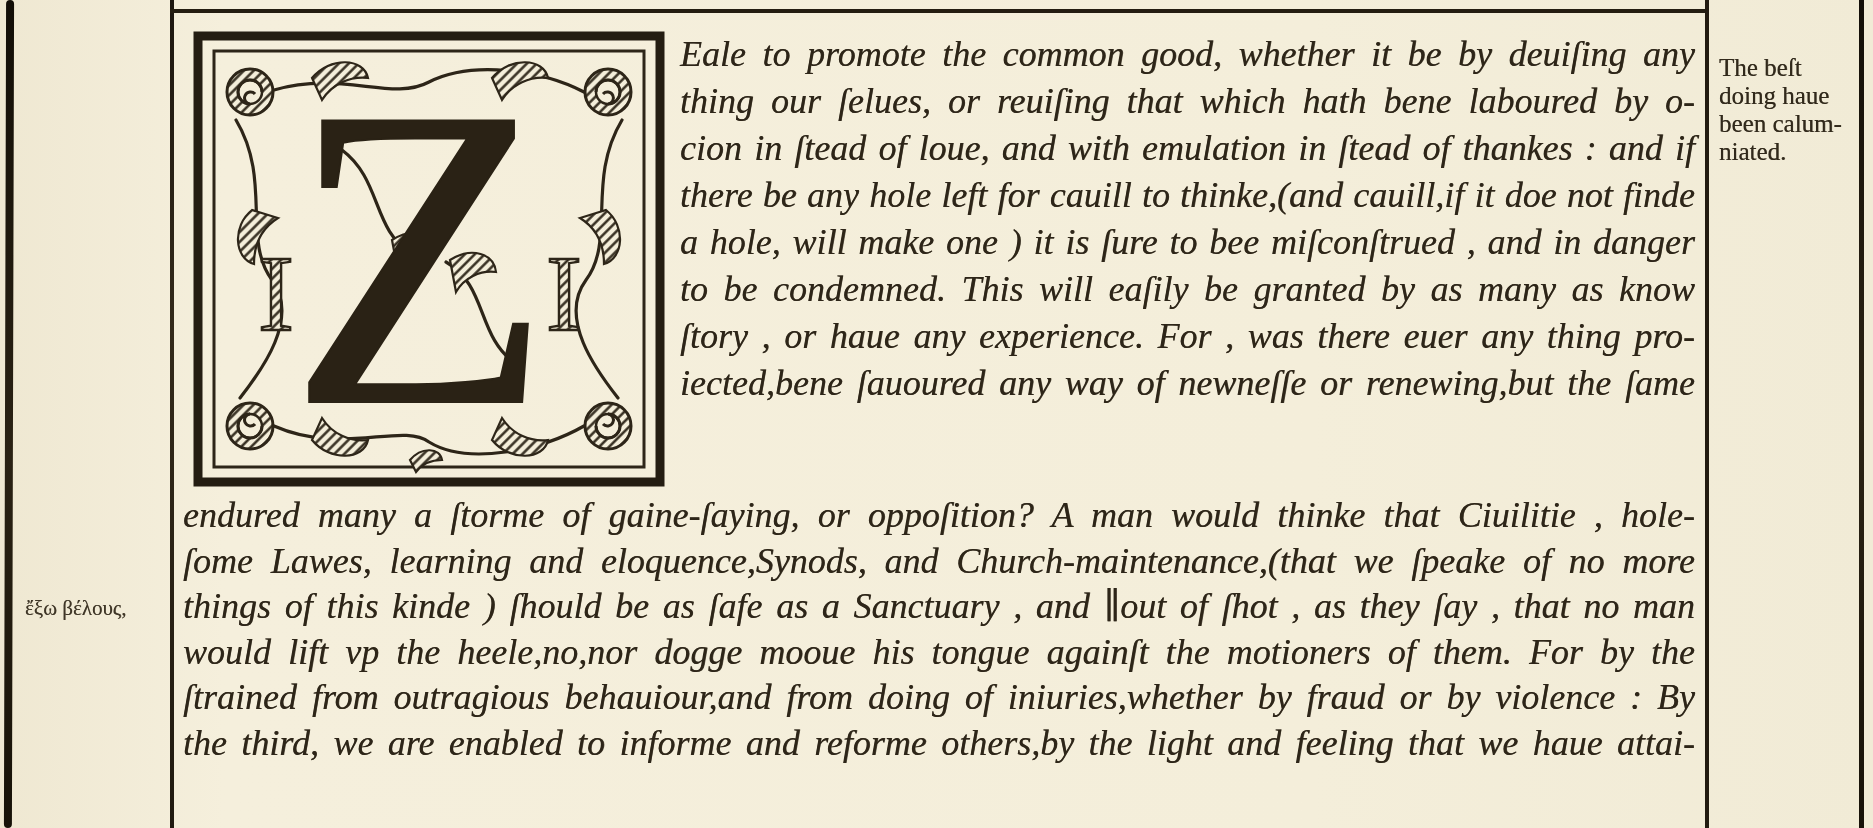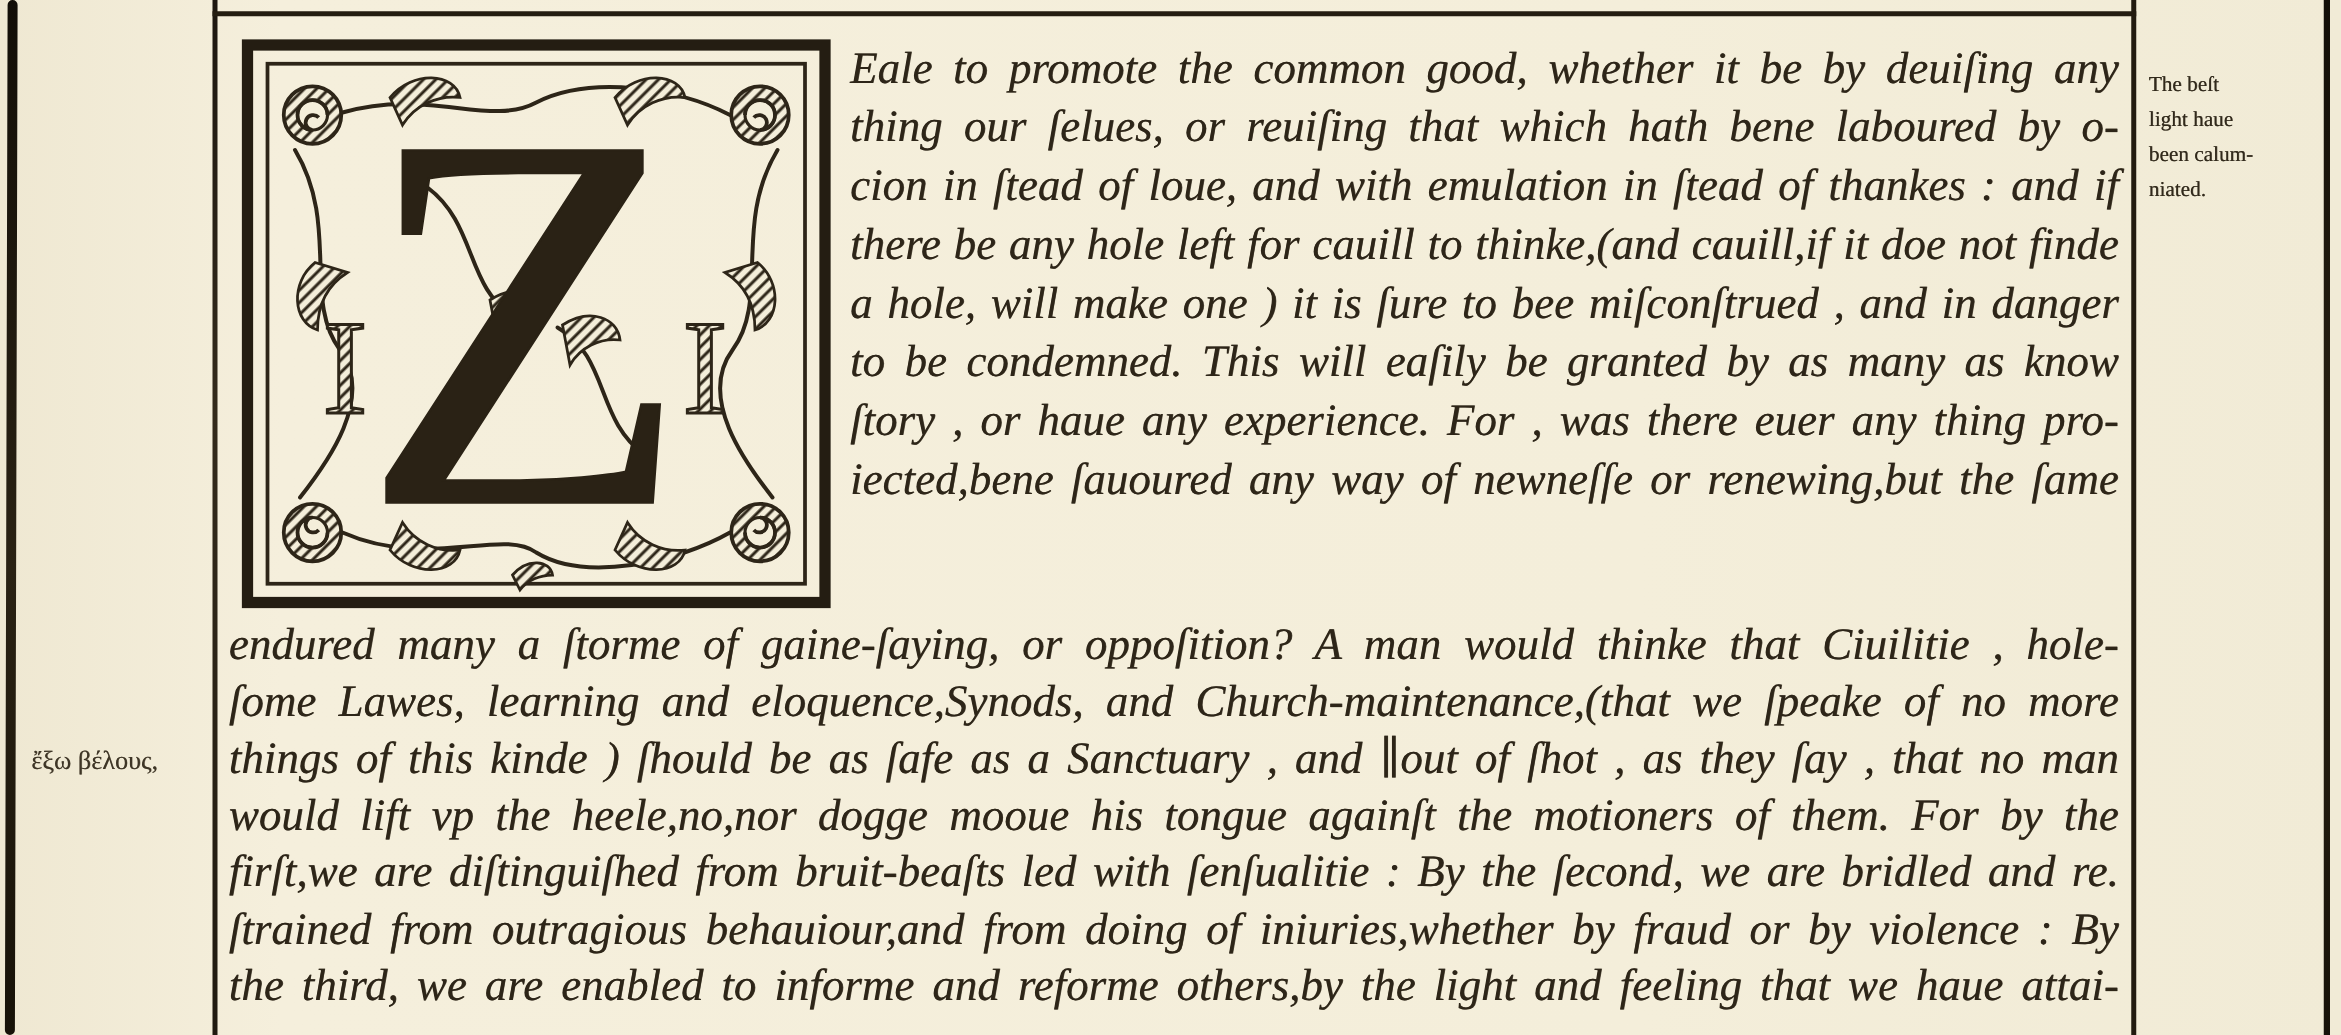--- a/index.html
+++ b/index.html
@@ -26,21 +26,21 @@
     font-size:36px;line-height:47px;height:47px;white-space:nowrap;
     text-align:justify;text-align-last:justify;
     text-shadow:0.35px 0 0 rgba(45,37,24,.75);
     font-style:italic;
   }
   .fullcol .bline{line-height:45.5px;height:45.5px;}
   .clipline{position:absolute;left:183px;top:821px;width:1512px;font-size:34px;line-height:45px;
     white-space:nowrap;text-align:justify;text-align-last:justify;
     text-shadow:0.35px 0 0 rgba(45,37,24,.75);}
   .note-right{position:absolute;left:1719px;top:54px;width:140px;
-    font-size:17px;line-height:28px;color:#31291b;
+    font-size:25px;line-height:28px;color:#31291b;
     text-shadow:0.3px 0 0 rgba(49,41,27,.7);}
   .note-greek{position:absolute;left:25px;top:596px;width:145px;
     font-size:21px;color:#3e3526;
     text-shadow:0.3px 0 0 rgba(62,53,38,.6);}
 </style>
 </head>
 <body>
 
 <div class="canvas">
 
@@ -122,29 +122,28 @@
     <div class="bline">to be condemned.   This will eaſily be granted by as many as know</div>
     <div class="bline">ſtory , or haue any experience.  For , was there euer any thing pro-</div>
     <div class="bline">iected,bene ſauoured any way of newneſſe or renewing,but the ſame</div>
   </div>
 
   <div class="fullcol">
     <div class="bline">endured many a ſtorme of gaine-ſaying, or oppoſition?  A man would thinke that Ciuilitie , hole-</div>
     <div class="bline">ſome Lawes, learning and eloquence,Synods, and Church-maintenance,(that we ſpeake of no more</div>
     <div class="bline">things of this kinde ) ſhould be as ſafe as a Sanctuary , and ∥out of ſhot , as they ſay ,  that no man</div>
     <div class="bline">would lift vp the heele,no,nor dogge mooue his tongue againſt the motioners of them.   For by the</div>
-    <div class="bline">firſt,we are diſtinguiſhed from bruit-beaſts led with ſenſualitie :  By the ſecond, we are bridled and re.</div>
     <div class="bline">ſtrained from outragious behauiour,and from doing of iniuries,whether by fraud or by violence :  By</div>
     <div class="bline">the third, we are enabled to informe and reforme others,by the light and feeling that we haue attai-</div>
   </div>
 
   <div class="clipline">ned vnto our ſelues :  Briefly, by the fourth being brought together to a parle face to face, we ſooner</div>
 
   <div class="note-right">
     <div>The beſt</div>
-    <div>light haue</div>
+    <div>doing haue</div>
     <div>been calum-</div>
     <div>niated.</div>
   </div>
 
   <div class="note-greek">ἔξω βέλους,</div>
 
 </div>
 
 </body></html>

